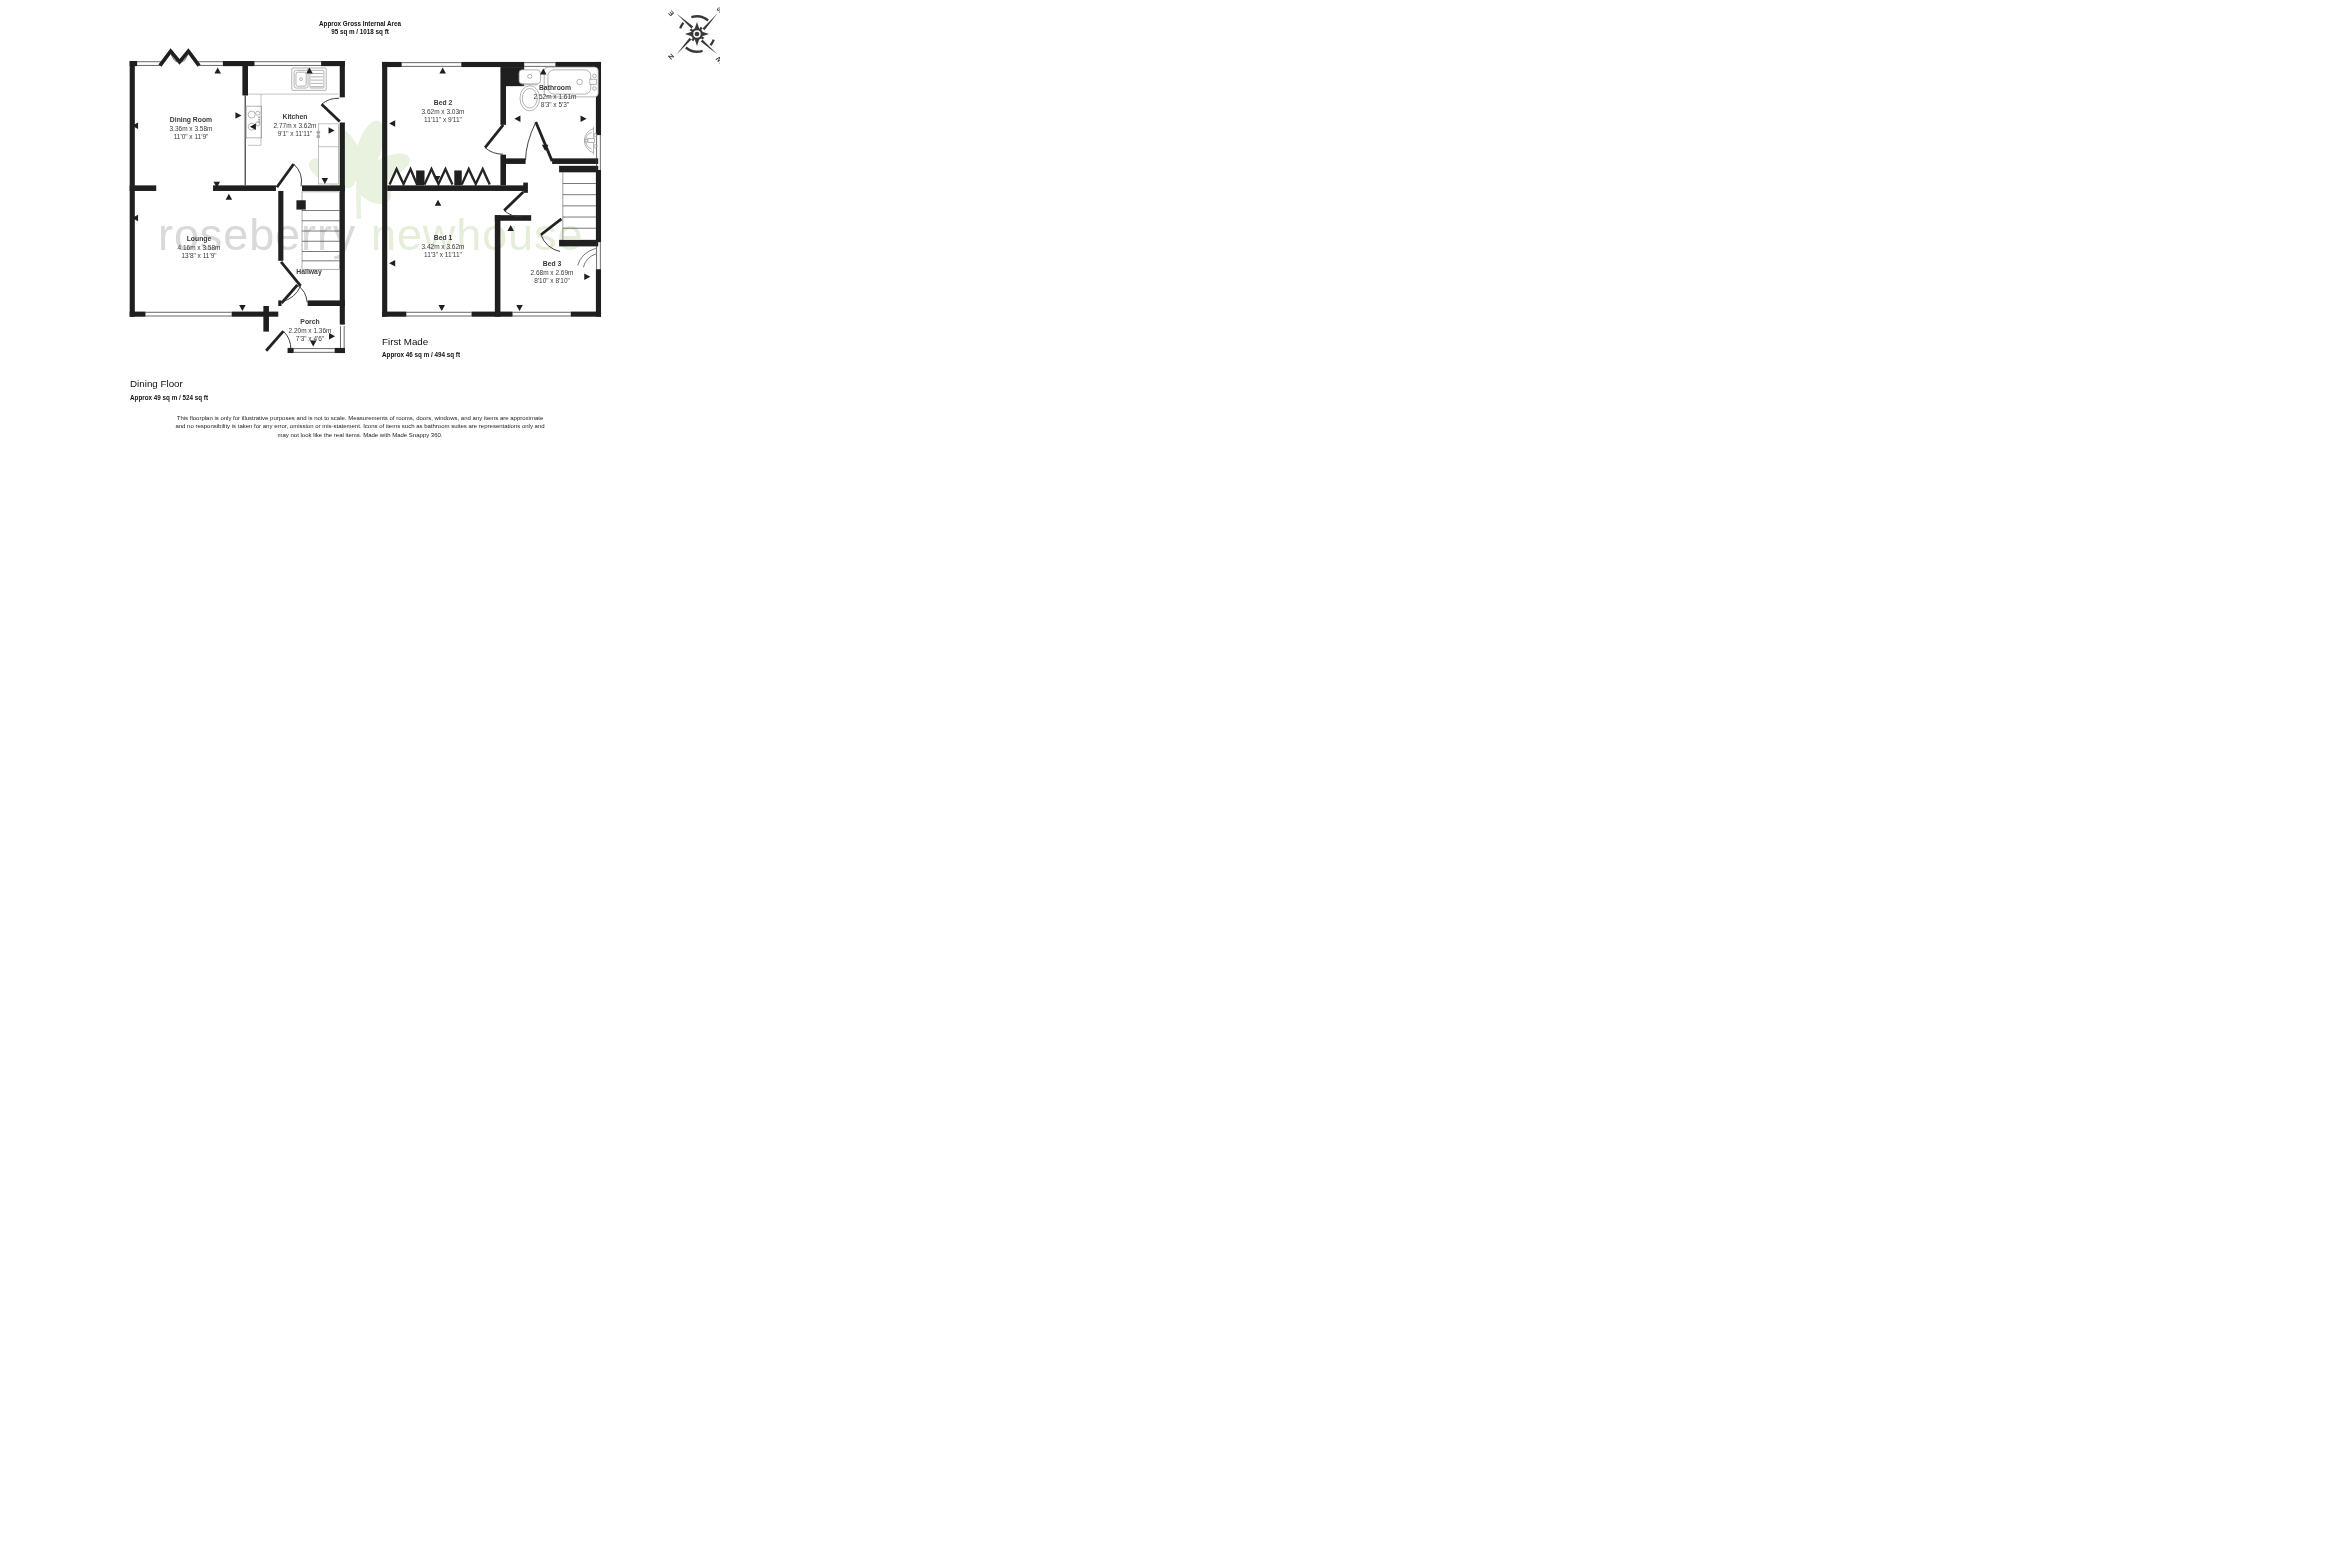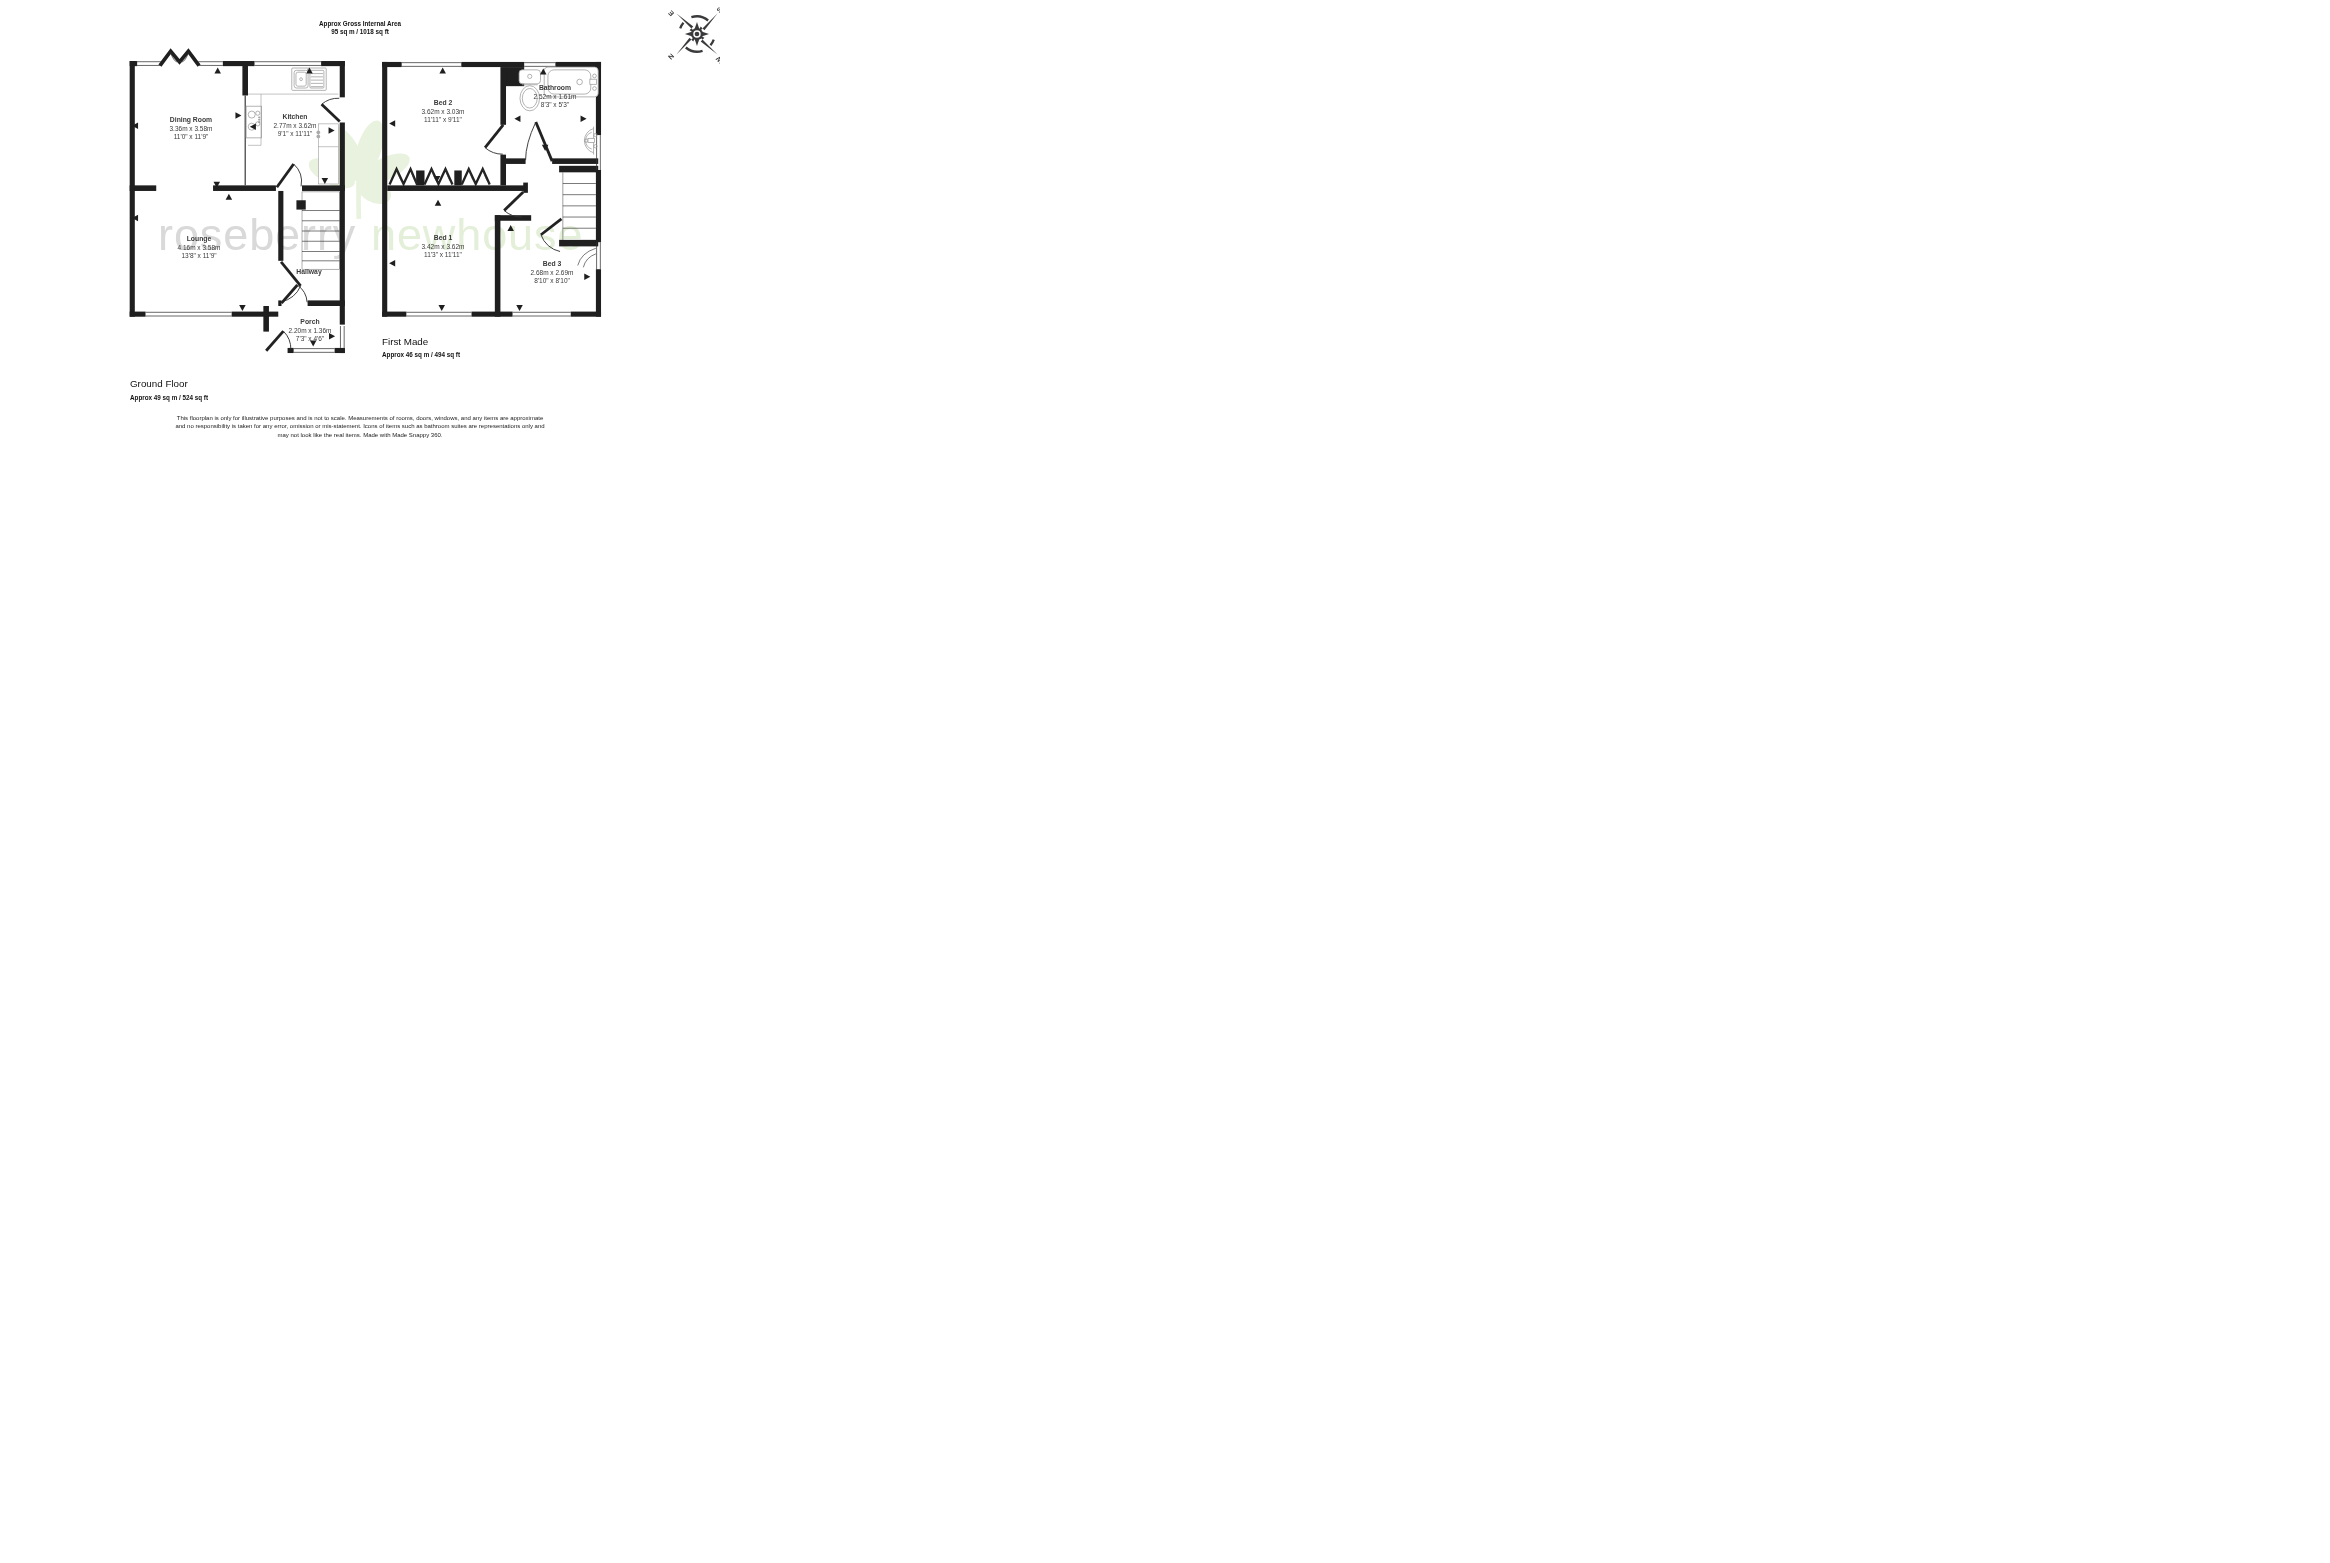--- a/index.html
+++ b/index.html
@@ -419,21 +419,21 @@
   </div>
   <div class="room" style="left:552px;top:260px;">
     <div class="rn">Bed 3</div>
     <div class="rd">2.68m x 2.69m</div>
     <div class="rd">8'10" x 8'10"</div>
   </div>
 
   <div class="floor-title" style="left:382px;top:336px;">First Made</div>
   <div class="floor-area" style="left:382px;top:351px;">Approx 46 sq m / 494 sq ft</div>
 
-  <div class="floor-title" style="left:130px;top:378px;">Ground Floor</div>
+  <div class="floor-title" style="left:130px;top:378px;">Dining Floor</div>
   <div class="floor-area" style="left:130px;top:394px;">Approx 49 sq m / 524 sq ft</div>
 
   <div class="disc">
     <div>This floorplan is only for illustrative purposes and is not to scale. Measurements of rooms, doors, windows, and any items are approximate</div>
     <div>and no responsibility is taken for any error, omission or mis-statement. Icons of items such as bathroom suites are representations only and</div>
     <div>may not look like the real items. Made with Made Snappy 360.</div>
   </div>
 
 </div>
 

